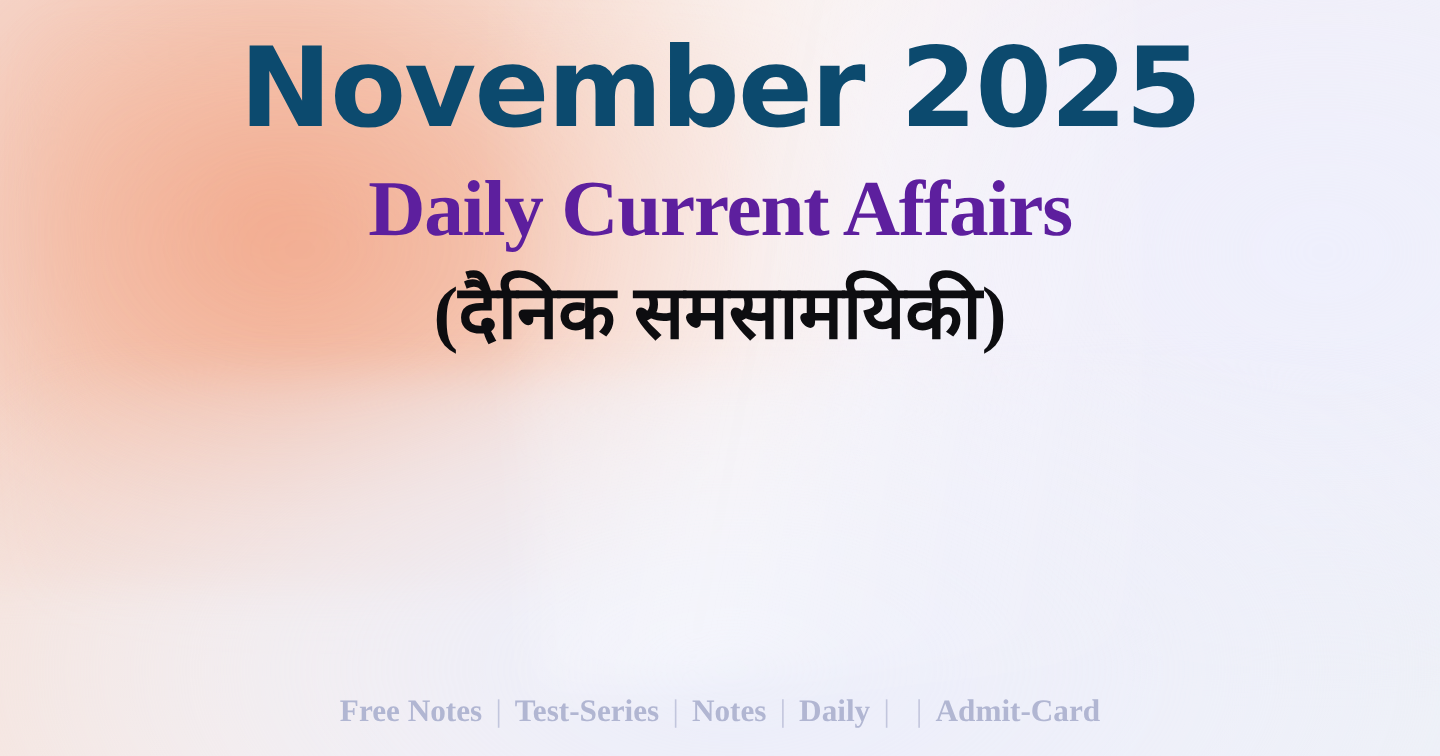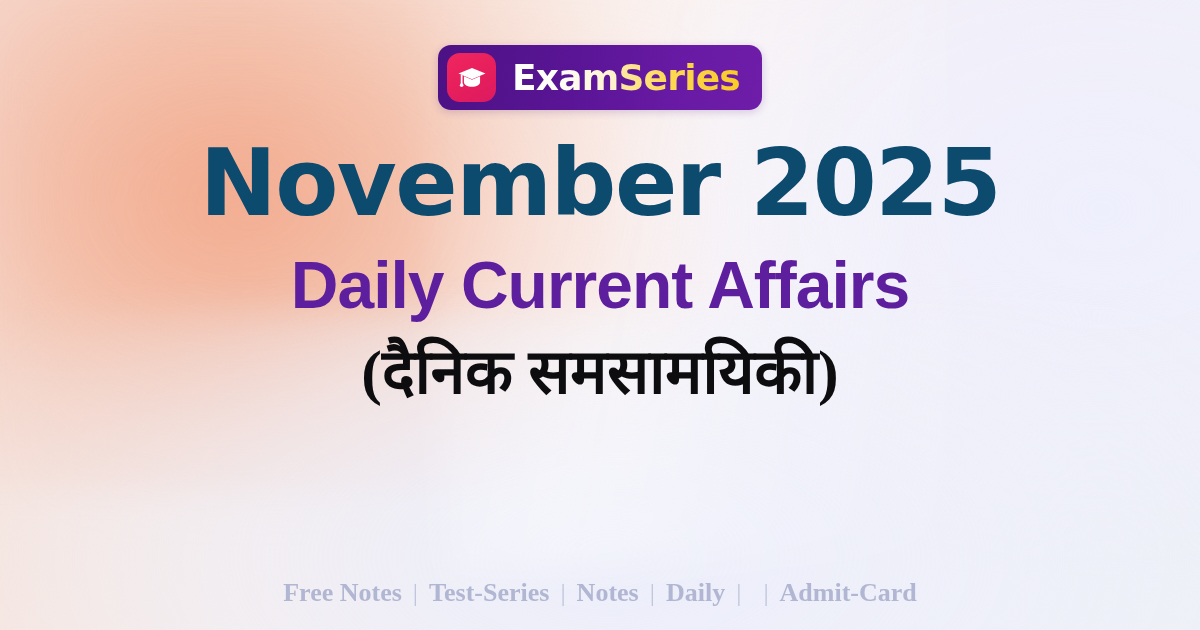--- a/index.html
+++ b/index.html
@@ -164,21 +164,21 @@
     font-family: "DejaVu Sans", sans-serif;
     font-weight: 700;
     font-size: 92px;
     line-height: 1.0;
     letter-spacing: -1.5px;
     color: #0c4a6e;
     white-space: nowrap;
   }
   .h-title {
     margin-top: 22px;
-    font-family: Liberation Sans, sans-serif;
+    font-family: Liberation Serif, serif;
     font-weight: 700;
     font-size: 66px;
     line-height: 1.0;
     letter-spacing: -1px;
     color: #5d1f9e;
     white-space: nowrap;
     text-align: right;
   }
   .h-hindi {
     margin-top: 22px;
@@ -219,36 +219,20 @@
 
   <div class="bg-base"></div>
   <div class="bg-peach"></div>
   <div class="bg-peach2"></div>
   <div class="bg-lav"></div>
   <div class="bg-lav-bottom"></div>
   <div class="bg-sheen"></div>
 
   <div class="content">
 
-    <div class="logo-badge">
-      <span class="logo-mark">
-        <svg width="30" height="30" viewBox="0 0 32 32" aria-hidden="true">
-          <path fill="#ffffff" d="M16 5.2 L30.4 11.3 L16 17.4 L1.6 11.3 Z"></path>
-          <path fill="#ffffff" d="M7.4 14.2 L16 17.9 L24.6 14.2 L24.6 20.2
-                                   C24.6 23.2 20.8 25.3 16 25.3
-                                   C11.2 25.3 7.4 23.2 7.4 20.2 Z"></path>
-          <rect fill="#ffffff" x="4.0" y="12.5" width="1.9" height="10.6" rx="0.95"></rect>
-          <circle fill="#ffffff" cx="4.95" cy="23.6" r="1.9"></circle>
-        </svg>
-      </span>
-      <span class="logo-word">
-        <span class="word-exam">Exam</span>
-          <span class="word-series">Series</span>
-      </span>
-    </div>
 
     <div class="h-month">November 2025</div>
     <div class="h-title">Daily Current Affairs</div>
     <div class="h-hindi">(दैनिक समसामयिकी)</div>
 
   </div>
 
   <div class="footer-links" id="footer-links">
       <span class="flink">Free Notes</span>
       <span class="sep">|</span>

